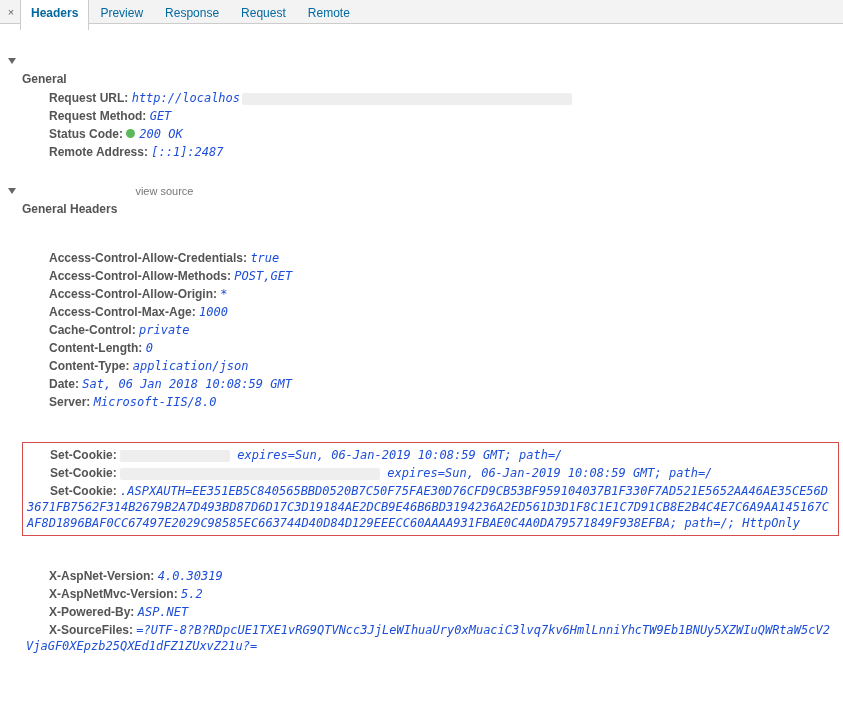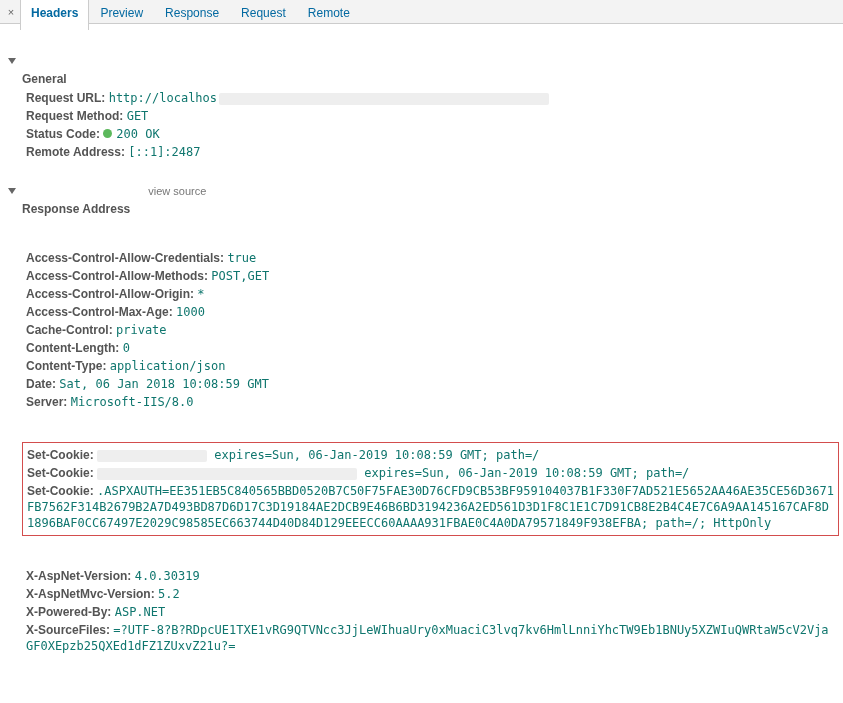--- a/index.html
+++ b/index.html
@@ -78,24 +78,26 @@
     white-space: pre-wrap;
     word-break: break-all;
   }
   .row {
     margin: 2px 0;
     line-height: 16px;
   }
   .key {
     font-weight: 700;
     color: #545454;
+    margin-left: 23px;
   }
   .val {
     font-family: Consolas, Menlo, monospace;
-    color: #0f766e;
+    color: #1d4ed8;
+    font-style: italic;
   }
   .status-dot {
     display: inline-block;
     width: 9px;
     height: 9px;
     border-radius: 50%;
     background: #5cb85c;
     margin-right: 4px;
   }
   .redbox {
@@ -129,21 +131,21 @@
 <div class="content">
 
   <div class="section-title">
     <span class="arrow"></span>
     <span class="label">General</span>
   </div>
   <div class="rows" id="general-rows"><div class="row"><span class="key">Request URL: </span><span class="val">http://localhos</span><span class="blurred" style="width: 330px; height: 12px; margin-left: 2px;">.</span></div><div class="row"><span class="key">Request Method: </span><span class="val">GET</span></div><div class="row"><span class="key">Status Code: </span><span class="status-dot"></span><span class="val">200 OK</span></div><div class="row"><span class="key">Remote Address: </span><span class="val">[::1]:2487</span></div></div>
 
   <div class="section-title">
     <span class="arrow"></span>
-    <span class="label">Response Address</span>
+    <span class="label">General Headers</span>
     <span class="view-source">view source</span>
   </div>
   <div class="rows">
     <div id="response-rows"><div class="row"><span class="key">Access-Control-Allow-Credentials: </span><span class="val">true</span></div><div class="row"><span class="key">Access-Control-Allow-Methods: </span><span class="val">POST,GET</span></div><div class="row"><span class="key">Access-Control-Allow-Origin: </span><span class="val">*</span></div><div class="row"><span class="key">Access-Control-Max-Age: </span><span class="val">1000</span></div><div class="row"><span class="key">Cache-Control: </span><span class="val">private</span></div><div class="row"><span class="key">Content-Length: </span><span class="val">0</span></div><div class="row"><span class="key">Content-Type: </span><span class="val">application/json</span></div><div class="row"><span class="key">Date: </span><span class="val">Sat, 06 Jan 2018 10:08:59 GMT</span></div><div class="row"><span class="key">Server: </span><span class="val">Microsoft-IIS/8.0</span></div></div>
     <div class="redbox" id="response-red"><div class="row"><span class="key">Set-Cookie: </span><span class="blurred" style="width: 110px; height: 12px;">.</span><span class="val"> expires=Sun, 06-Jan-2019 10:08:59 GMT; path=/</span></div><div class="row"><span class="key">Set-Cookie: </span><span class="blurred" style="width: 260px; height: 12px;">.</span><span class="val"> expires=Sun, 06-Jan-2019 10:08:59 GMT; path=/</span></div><div class="row"><span class="key">Set-Cookie: </span><span class="val">.ASPXAUTH=EE351EB5C840565BBD0520B7C50F75FAE30D76CFD9CB53BF959104037B1F330F7AD521E5652AA46AE35CE56D3671FB7562F314B2679B2A7D493BD87D6D17C3D19184AE2DCB9E46B6BD3194236A2ED561D3D1F8C1E1C7D91CB8E2B4C4E7C6A9AA145167CAF8D1896BAF0CC67497E2029C98585EC663744D40D84D129EEECC60AAAA931FBAE0C4A0DA79571849F938EFBA; path=/; HttpOnly</span></div></div>
     <div id="response-rows-after"><div class="row"><span class="key">X-AspNet-Version: </span><span class="val">4.0.30319</span></div><div class="row"><span class="key">X-AspNetMvc-Version: </span><span class="val">5.2</span></div><div class="row"><span class="key">X-Powered-By: </span><span class="val">ASP.NET</span></div><div class="row"><span class="key">X-SourceFiles: </span><span class="val">=?UTF-8?B?RDpcUE1TXE1vRG9QTVNcc3JjLeWIhuaUry0xMuaciC3lvq7kv6HmlLnniYhcTW9Eb1BNUy5XZWIuQWRtaW5cV2VjaGF0XEpzb25QXEd1dFZ1ZUxvZ21u?=</span></div></div>
   </div>
 
   <div class="section-title">
     <span class="arrow"></span>

